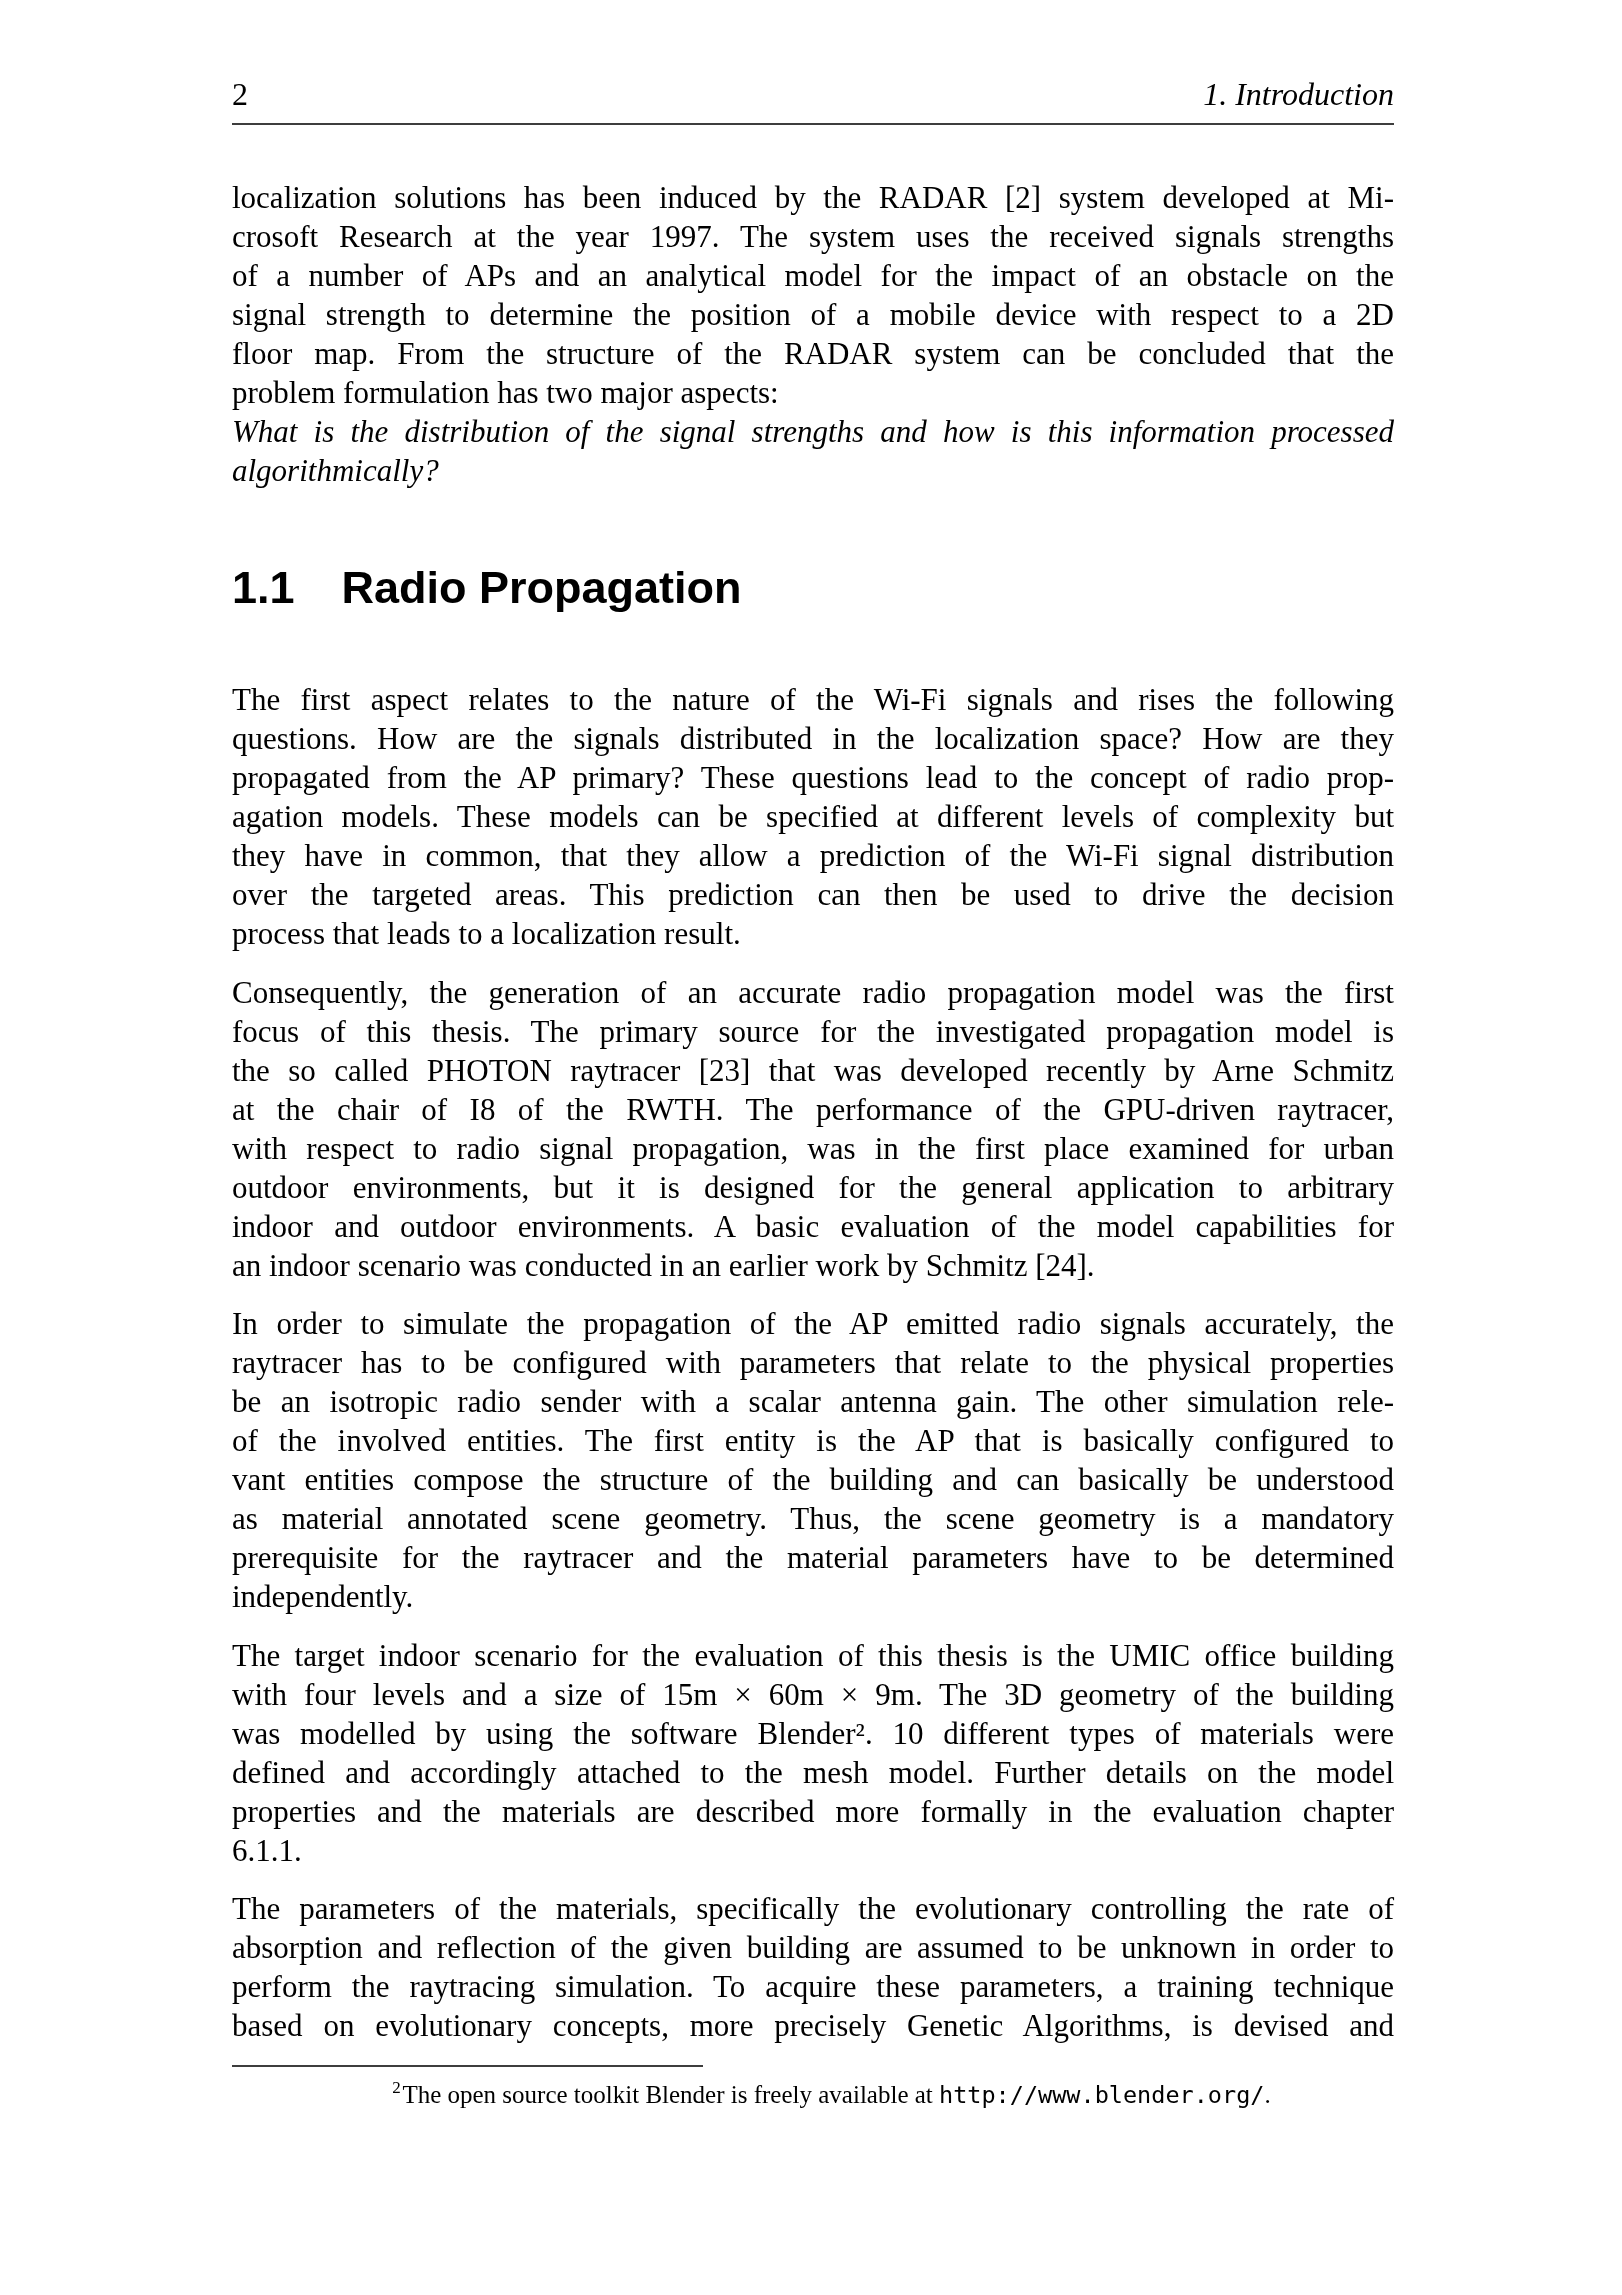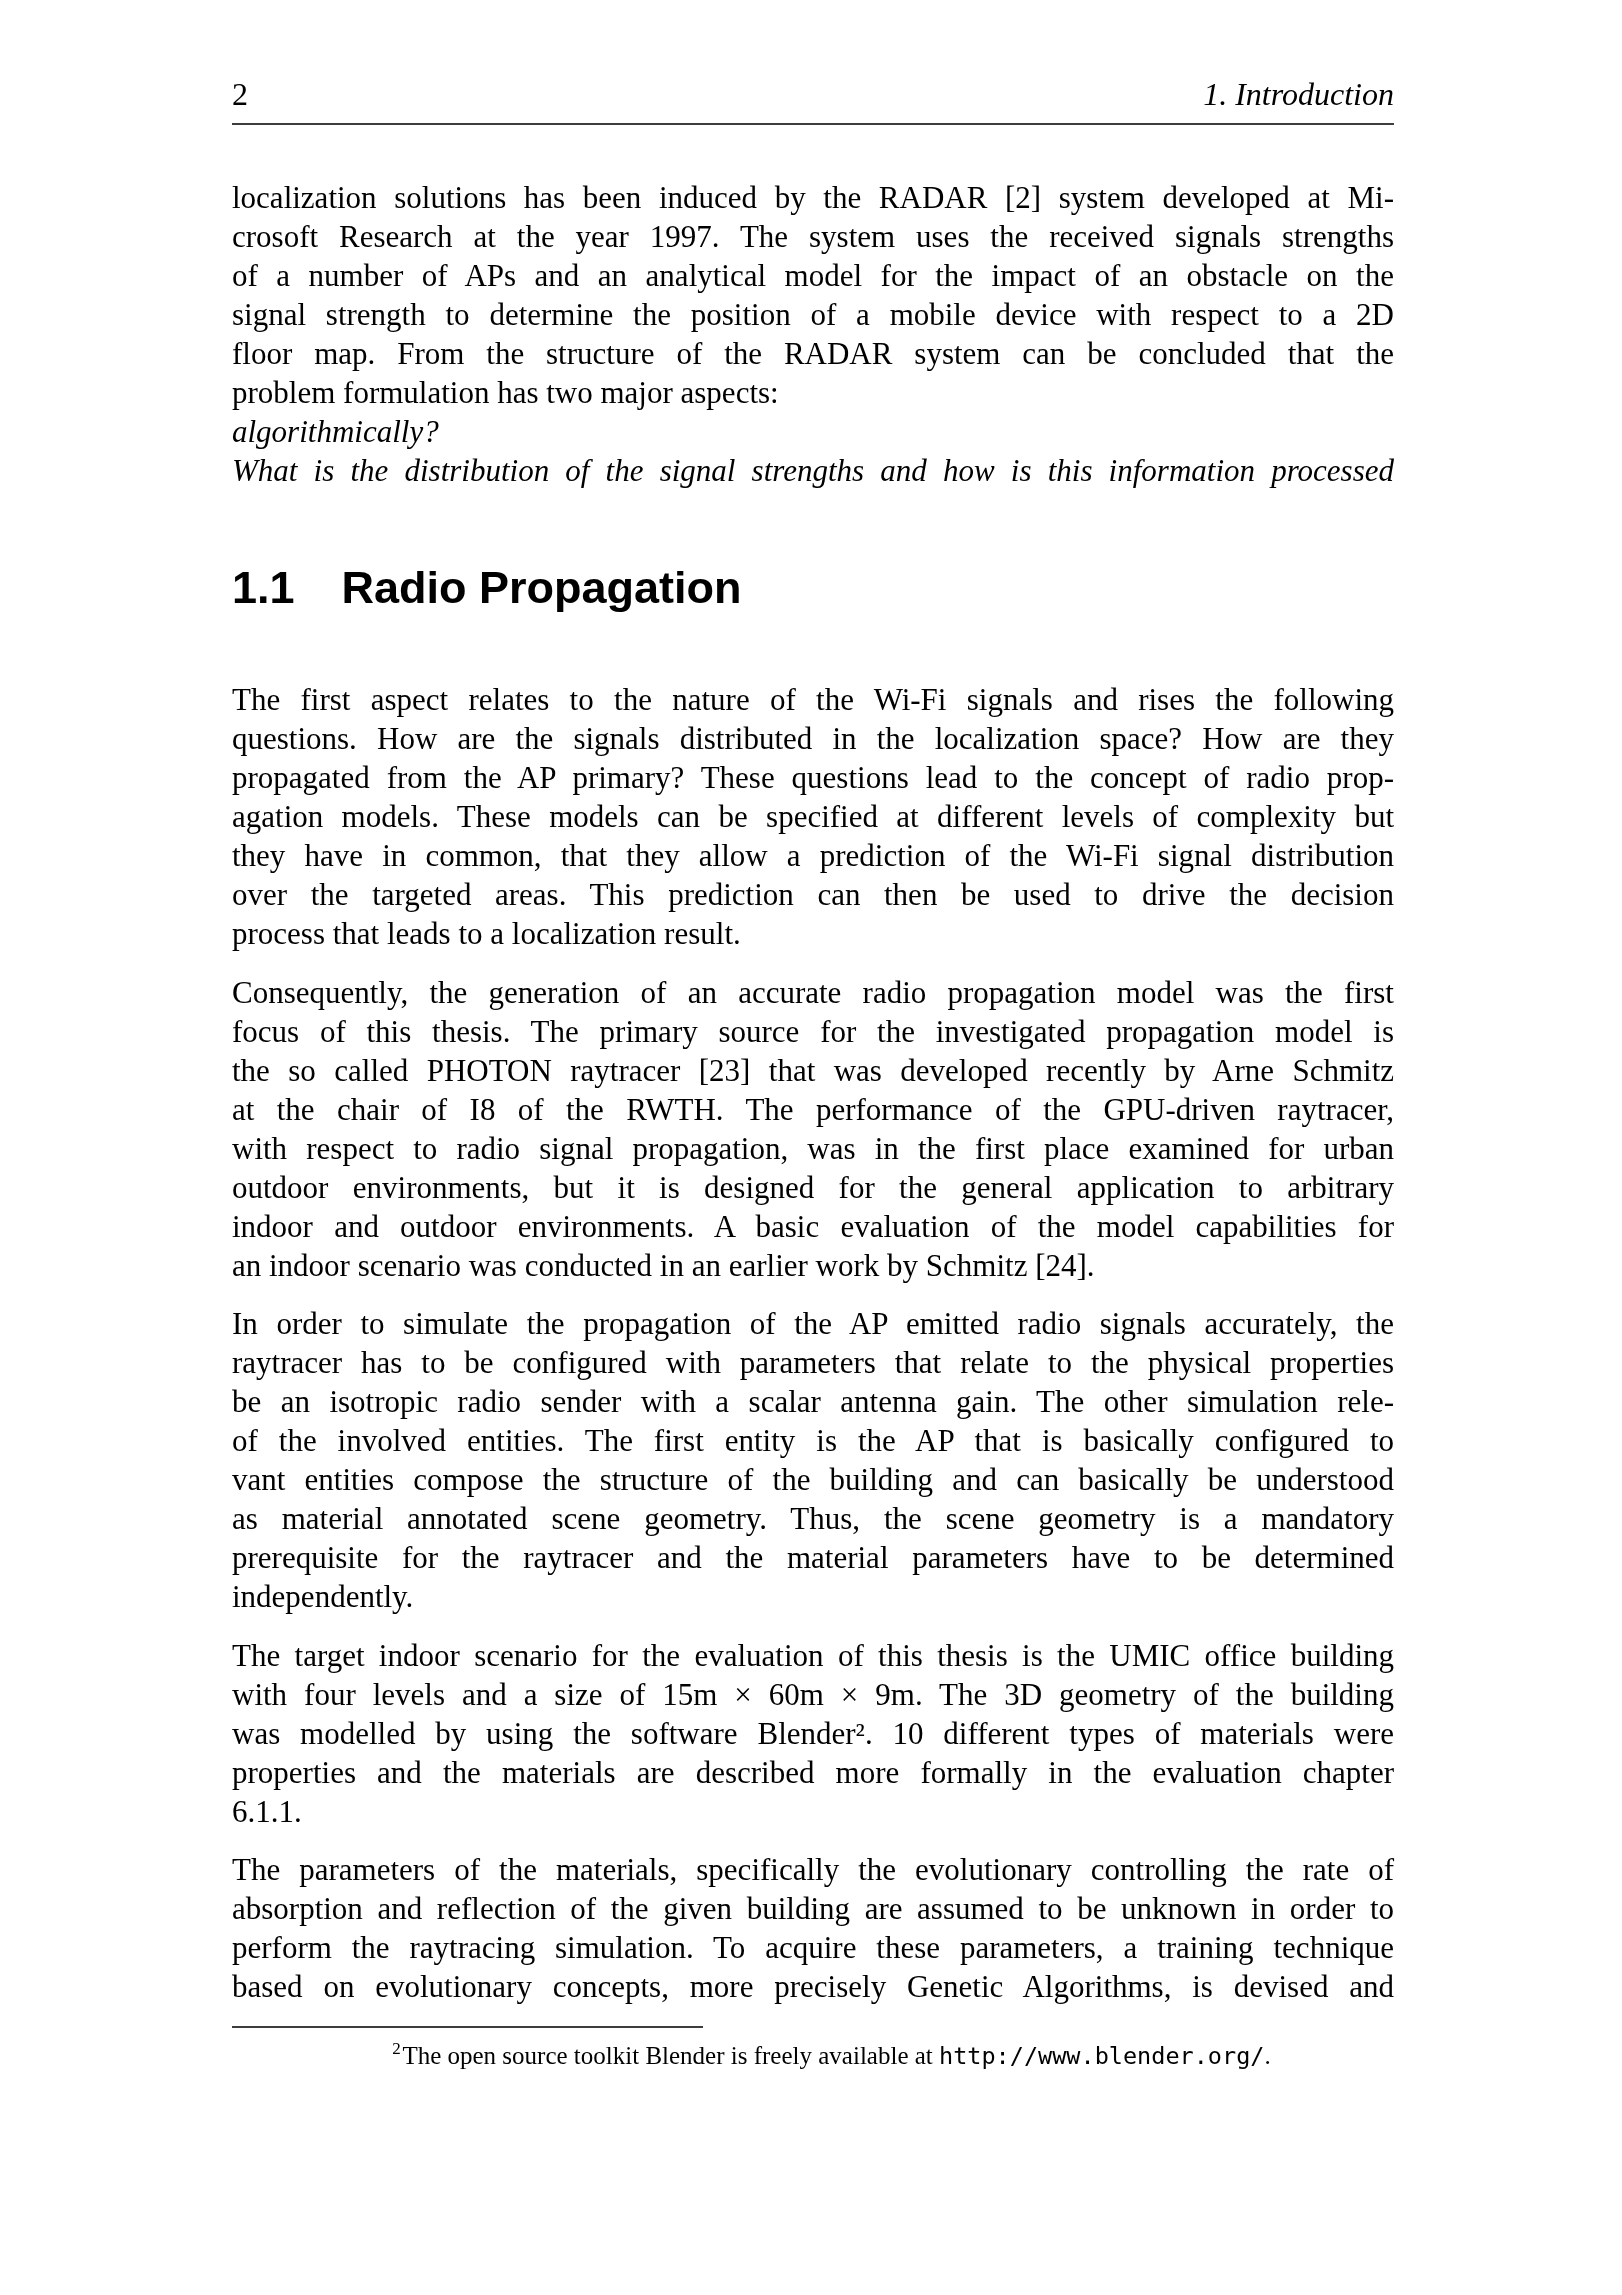--- a/index.html
+++ b/index.html
@@ -96,22 +96,22 @@
 
   <div class="main">
 
     <div class="para first">
         <div class="line">localization solutions has been induced by the RADAR [2] system developed at Mi-</div>
         <div class="line">crosoft Research at the year 1997. The system uses the received signals strengths</div>
         <div class="line">of a number of APs and an analytical model for the impact of an obstacle on the</div>
         <div class="line">signal strength to determine the position of a mobile device with respect to a 2D</div>
         <div class="line">floor map. From the structure of the RADAR system can be concluded that the</div>
         <div class="line last">problem formulation has two major aspects:</div>
+        <div class="line italic">What is the distribution of the signal strengths and how is this information processed</div>
         <div class="line last italic">algorithmically?</div>
-        <div class="line italic">What is the distribution of the signal strengths and how is this information processed</div>
       </div>
 
     <div class="sec-heading">
       <span class="sec-num">1.1</span><span>Radio Propagation</span>
     </div>
 
     <div id="body-paragraphs">
         <div class="para first">
           <div class="line">The first aspect relates to the nature of the Wi-Fi signals and rises the following</div>
           <div class="line">questions. How are the signals distributed in the localization space? How are they</div>
@@ -138,20 +138,21 @@
           <div class="line">of the involved entities. The first entity is the AP that is basically configured to</div>
           <div class="line">vant entities compose the structure of the building and can basically be understood</div>
           <div class="line">as material annotated scene geometry. Thus, the scene geometry is a mandatory</div>
           <div class="line">prerequisite for the raytracer and the material parameters have to be determined</div>
           <div class="line last">independently.</div>
         </div>
         <div class="para">
           <div class="line">The target indoor scenario for the evaluation of this thesis is the UMIC office building</div>
           <div class="line">with four levels and a size of 15m × 60m × 9m. The 3D geometry of the building</div>
           <div class="line">was modelled by using the software Blender². 10 different types of materials were</div>
+          <div class="line">defined and accordingly attached to the mesh model. Further details on the model</div>
           <div class="line">properties and the materials are described more formally in the evaluation chapter</div>
           <div class="line last">6.1.1.</div>
         </div>
         <div class="para">
           <div class="line">The parameters of the materials, specifically the evolutionary controlling the rate of</div>
           <div class="line">absorption and reflection of the given building are assumed to be unknown in order to</div>
           <div class="line">perform the raytracing simulation. To acquire these parameters, a training technique</div>
           <div class="line">based on evolutionary concepts, more precisely Genetic Algorithms, is devised and</div>
         </div>
       </div>

